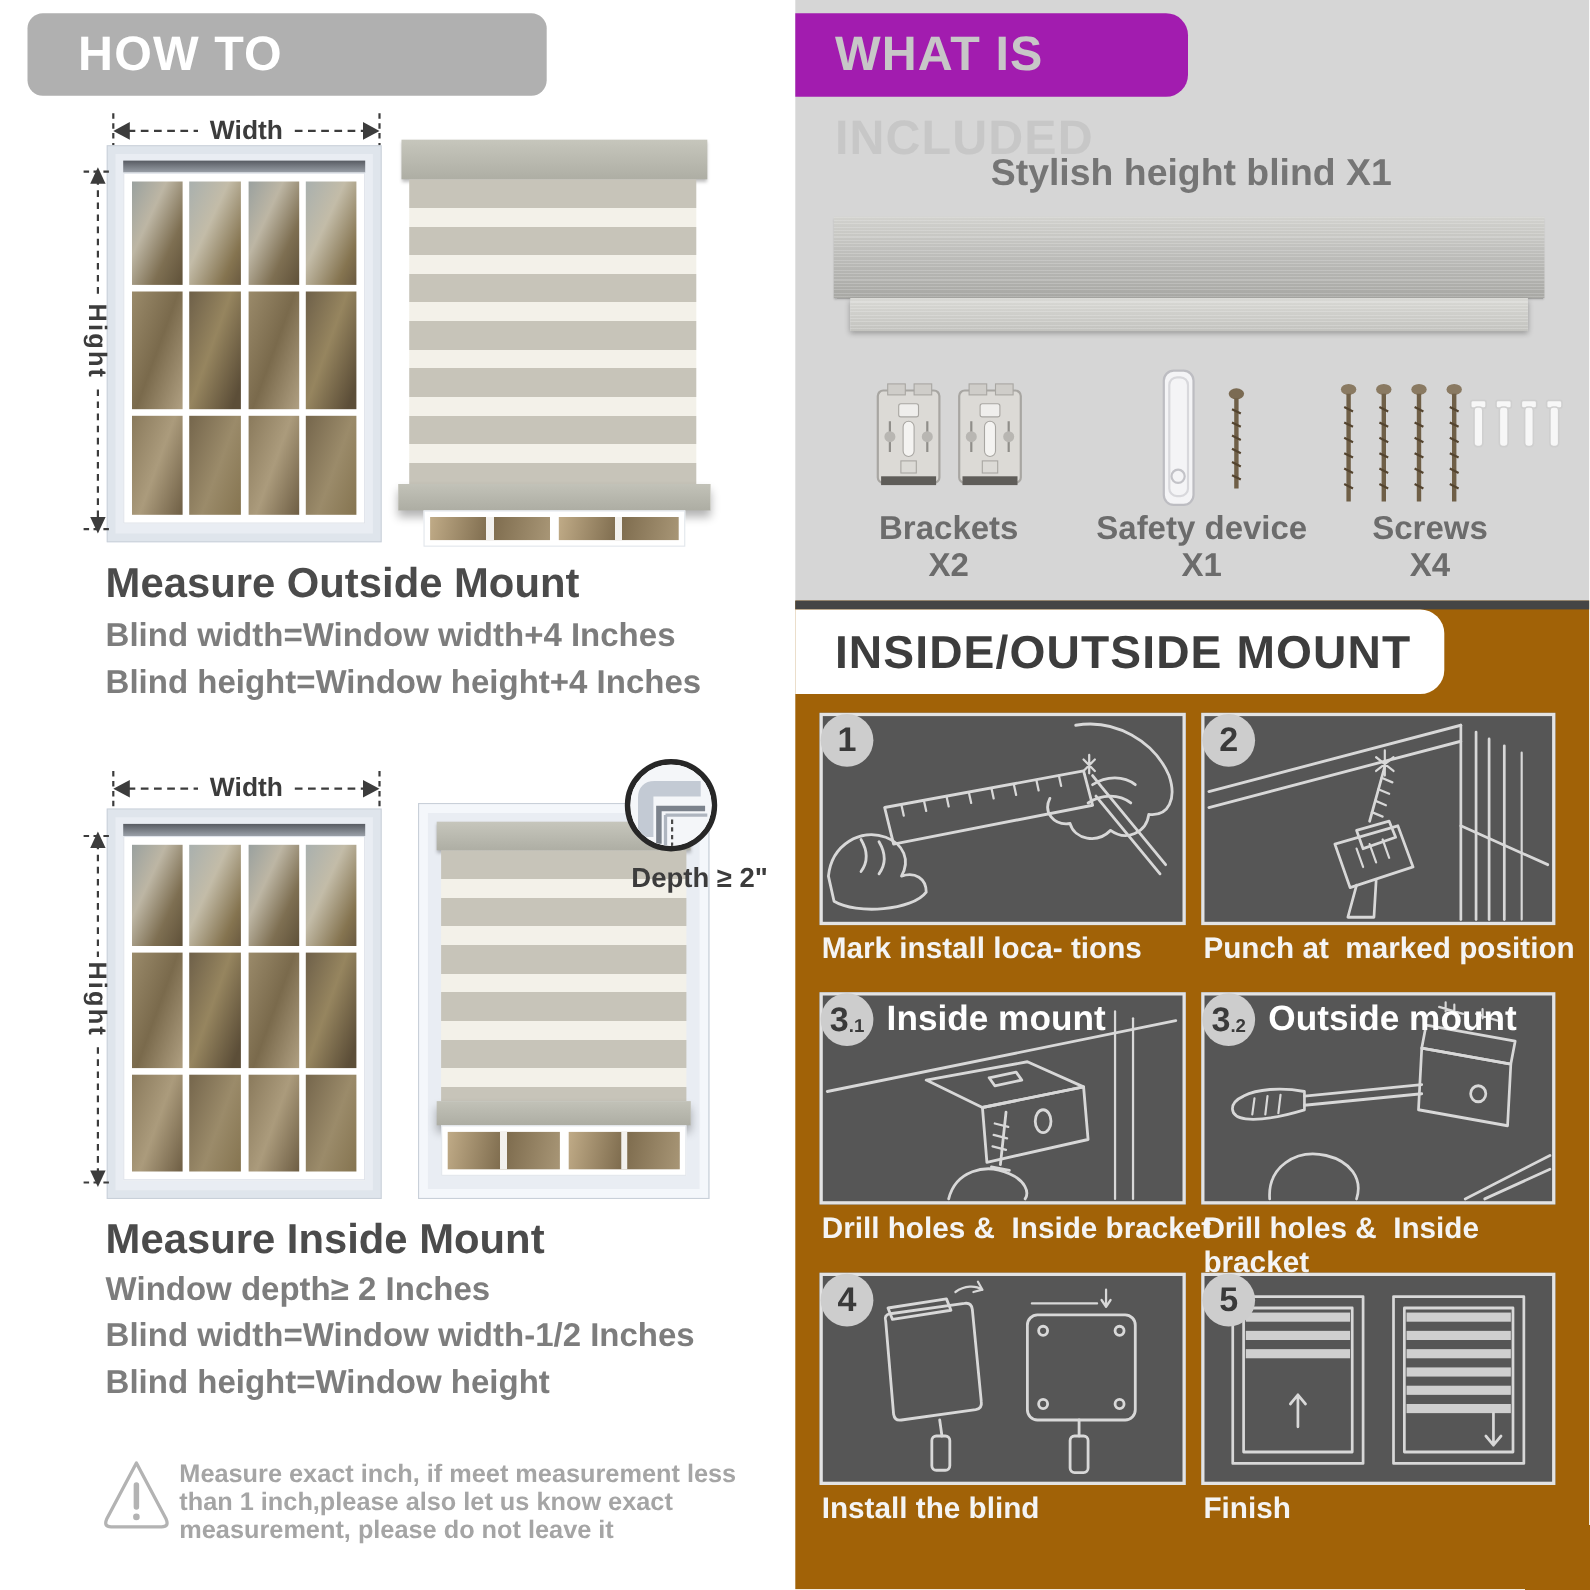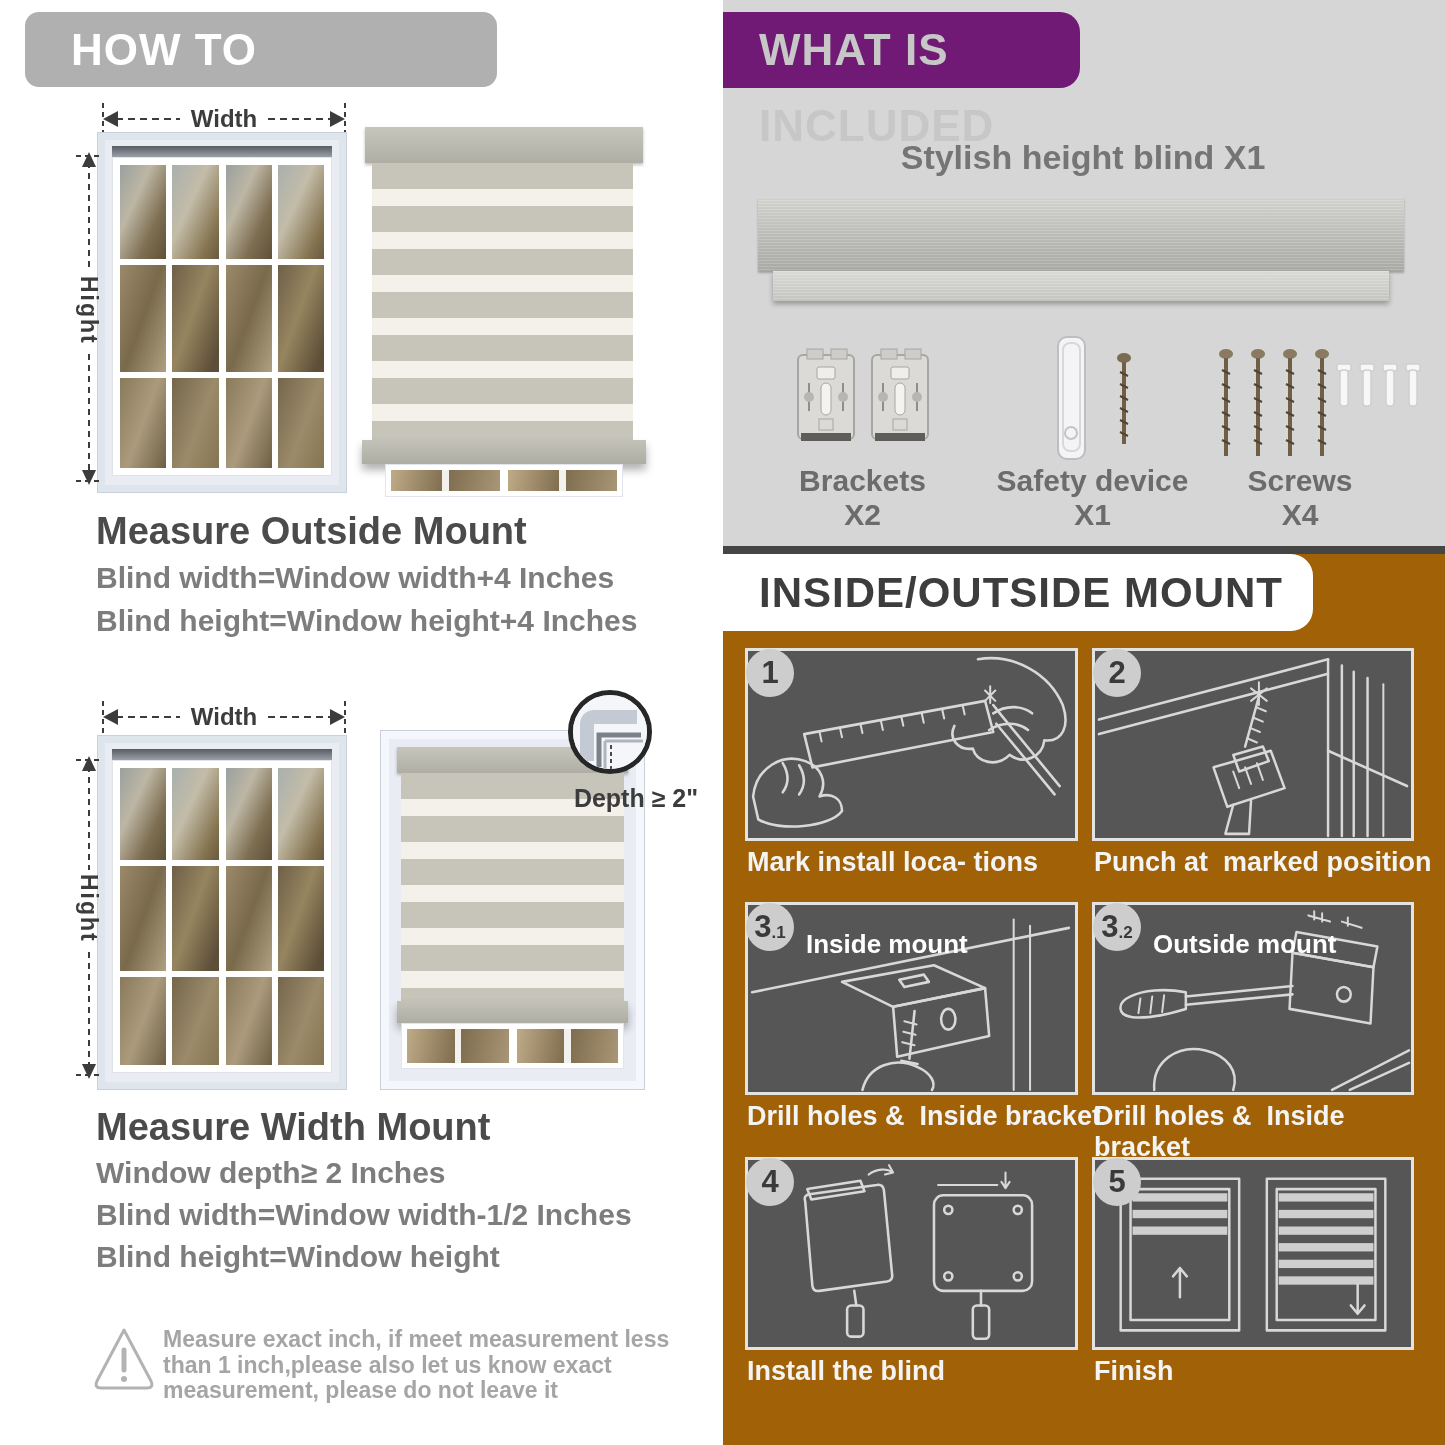--- a/index.html
+++ b/index.html
@@ -46,21 +46,21 @@
 
   
   .win2{background:#e9edf3;border:1px solid #c9d0d9;box-shadow:inset 0 0 0 8px #f4f7fb;}
   .magnifier{border:5px solid #272727;border-radius:50%;background:#f4f6f9;overflow:hidden;}
 
   .warning-text{color:#a5a5a5;font-weight:bold;font-size:23px;line-height:25.5px;}
 
   
   .sec-included{left:723px;top:0;width:722px;height:546px;background:#d6d6d6;}
   .pill-right1{
-    position:absolute;left:0;top:12px;width:357px;height:76px;background:#701a75;
+    position:absolute;left:0;top:12px;width:357px;height:76px;background:#a21caf;
     border-radius:0 20px 20px 0;color:#c7c7c7;font-weight:bold;font-size:44px;
     line-height:76px;padding-left:36px;letter-spacing:1px;box-sizing:border-box;
   }
   .blind-label{color:#757575;font-weight:bold;font-size:34px;text-align:center;}
   .big-bar{
     background:
       repeating-linear-gradient(180deg, rgba(255,255,255,.18) 0 1px, rgba(0,0,0,0) 1px 3px),
       linear-gradient(180deg,#d2d2ce 0%,#bebebb 45%,#a8a8a4 100%);
     box-shadow:0 2px 2px rgba(0,0,0,.25);}
   .big-bar2{
@@ -79,21 +79,21 @@
     line-height:77px;padding-left:36px;letter-spacing:1px;box-sizing:border-box;
   }
   .panel{position:absolute;border:3px solid #e3e3e3;background:#565656;}
   .art{position:absolute;left:0;top:0;width:100%;height:100%;}
   .badge{
     position:absolute;left:-2px;top:-2px;width:48px;height:48px;border-radius:50%;
     background:#cdcdcd;color:#3a3a3a;display:flex;align-items:center;justify-content:center;
     font-weight:bold;font-size:31px;
   }
   .badge .sub{font-size:17px;margin-top:12px;}
-  .mount-type{position:absolute;left:58px;top:24px;color:#ffffff;font-weight:bold;font-size:26px;}
+  .mount-type{position:absolute;left:58px;top:2px;color:#ffffff;font-weight:bold;font-size:32px;}
   .step-caption{position:absolute;color:#f4f4f4;font-weight:bold;font-size:27px;white-space:pre-wrap;}
 </style>
 </head>
 <body>
 
 <div id="root">
 
   <div class="abs pill-left">HOW TO MEASURE</div>
 
   <svg class="abs" style="left:98px;top:100px;" width="252" height="38" viewBox="0 0 252 38">
@@ -214,21 +214,21 @@
     <svg width="84" height="84" viewBox="0 0 84 84">
       <rect width="84" height="84" fill="#f4f6f9"></rect>
       <path d="M14,66 L14,30 Q14,22 22,22 L64,22" stroke="#c3cad4" stroke-width="14" fill="none"></path>
       <path d="M26,72 L26,40 L68,40" stroke="#7b828c" stroke-width="5" fill="none"></path>
       <path d="M32,74 L32,46 M32,46 L70,46" stroke="#aeb5bf" stroke-width="3" fill="none"></path>
       <line x1="38" y1="50" x2="38" y2="78" stroke="#4a4a4a" stroke-width="2" stroke-dasharray="4 3"></line>
     </svg>
   </div>
   <div class="abs dim-label" style="left:566px;top:784px;width:140px;font-size:25px;">Depth ≥ 2"</div>
 
-  <div class="abs measure-title" style="left:96px;top:1106px;">Measure Width Mount</div>
+  <div class="abs measure-title" style="left:96px;top:1106px;">Measure Inside Mount</div>
   <div class="abs measure-line" style="left:96px;top:1156px;">Window depth≥ 2 Inches</div>
   <div class="abs measure-line" style="left:96px;top:1198px;">Blind width=Window width-1/2 Inches</div>
   <div class="abs measure-line" style="left:96px;top:1240px;">Blind height=Window height</div>
 
   <svg class="abs" style="left:93px;top:1322px;" width="62" height="72" viewBox="0 0 62 72">
     <path d="M31,8 L58,59 Q61,66 54,66 L8,66 Q1,66 4,59 Z" stroke="#b3b3b3" stroke-width="3" fill="none" stroke-linejoin="round"></path>
     <line x1="31" y1="28" x2="31" y2="48" stroke="#b3b3b3" stroke-width="5" stroke-linecap="round"></line>
     <circle cx="31" cy="57" r="3" fill="#b3b3b3"></circle>
   </svg>
   <div class="abs warning-text" style="left:163px;top:1327px;">

